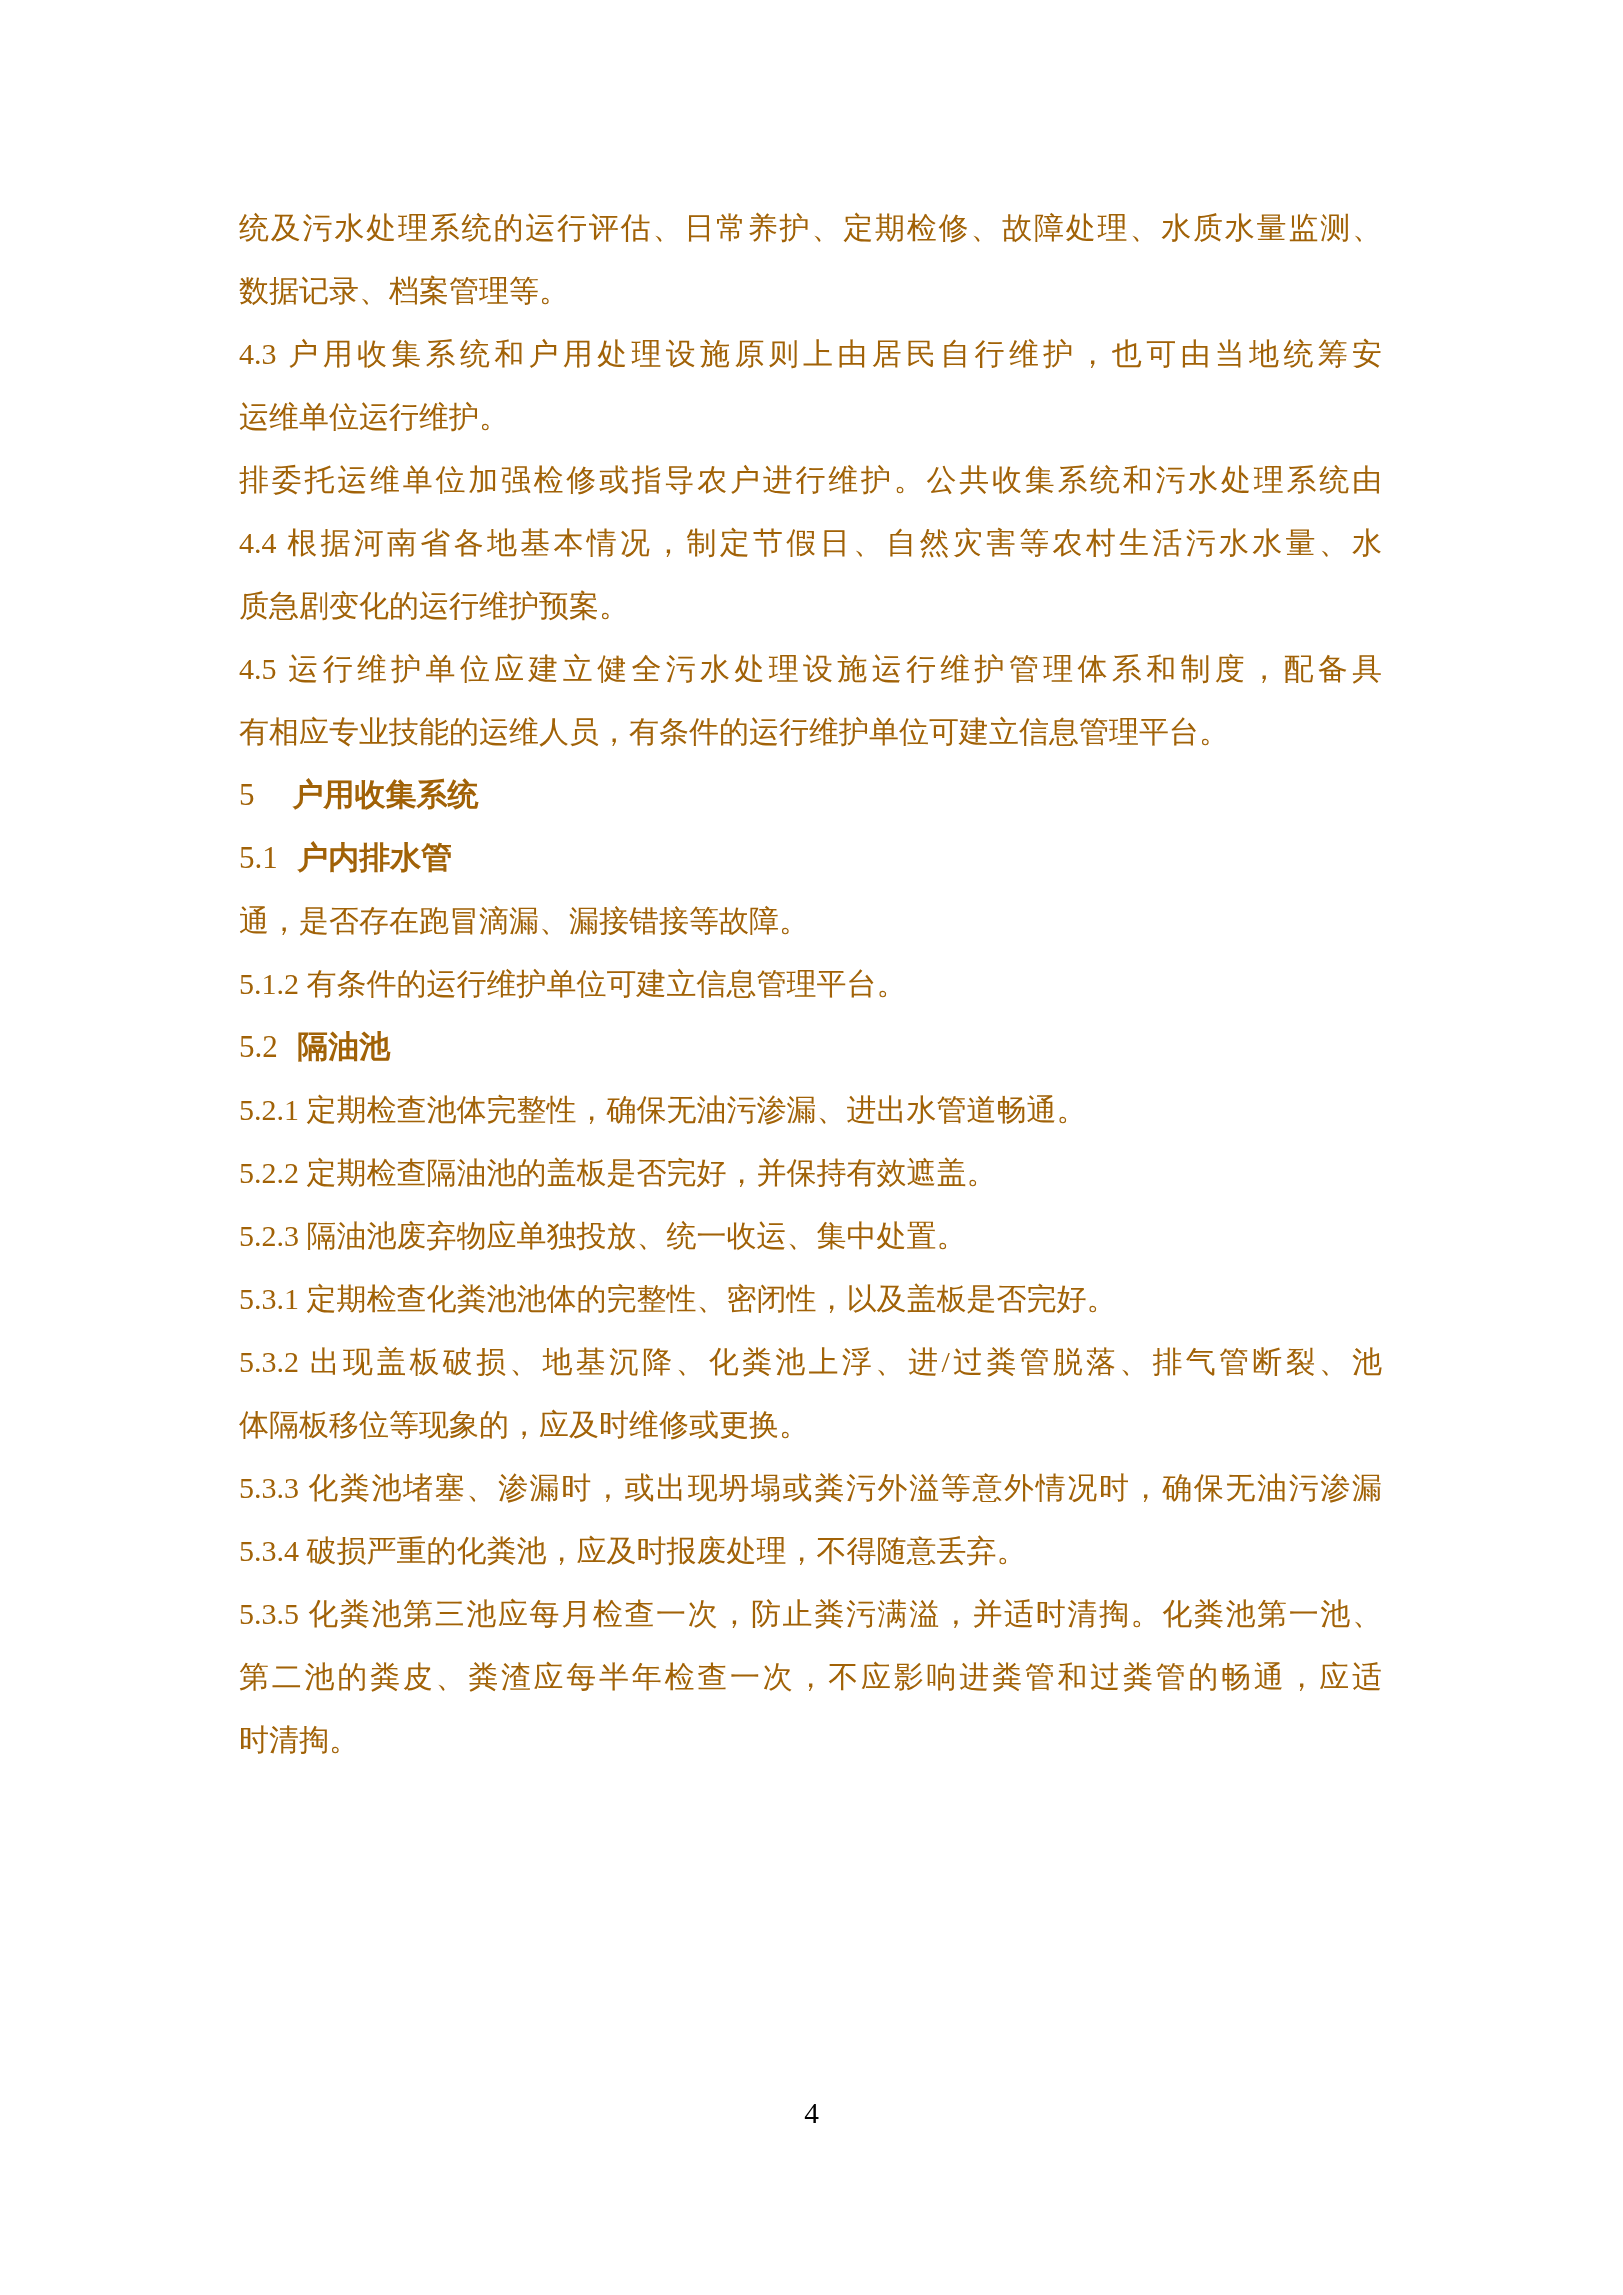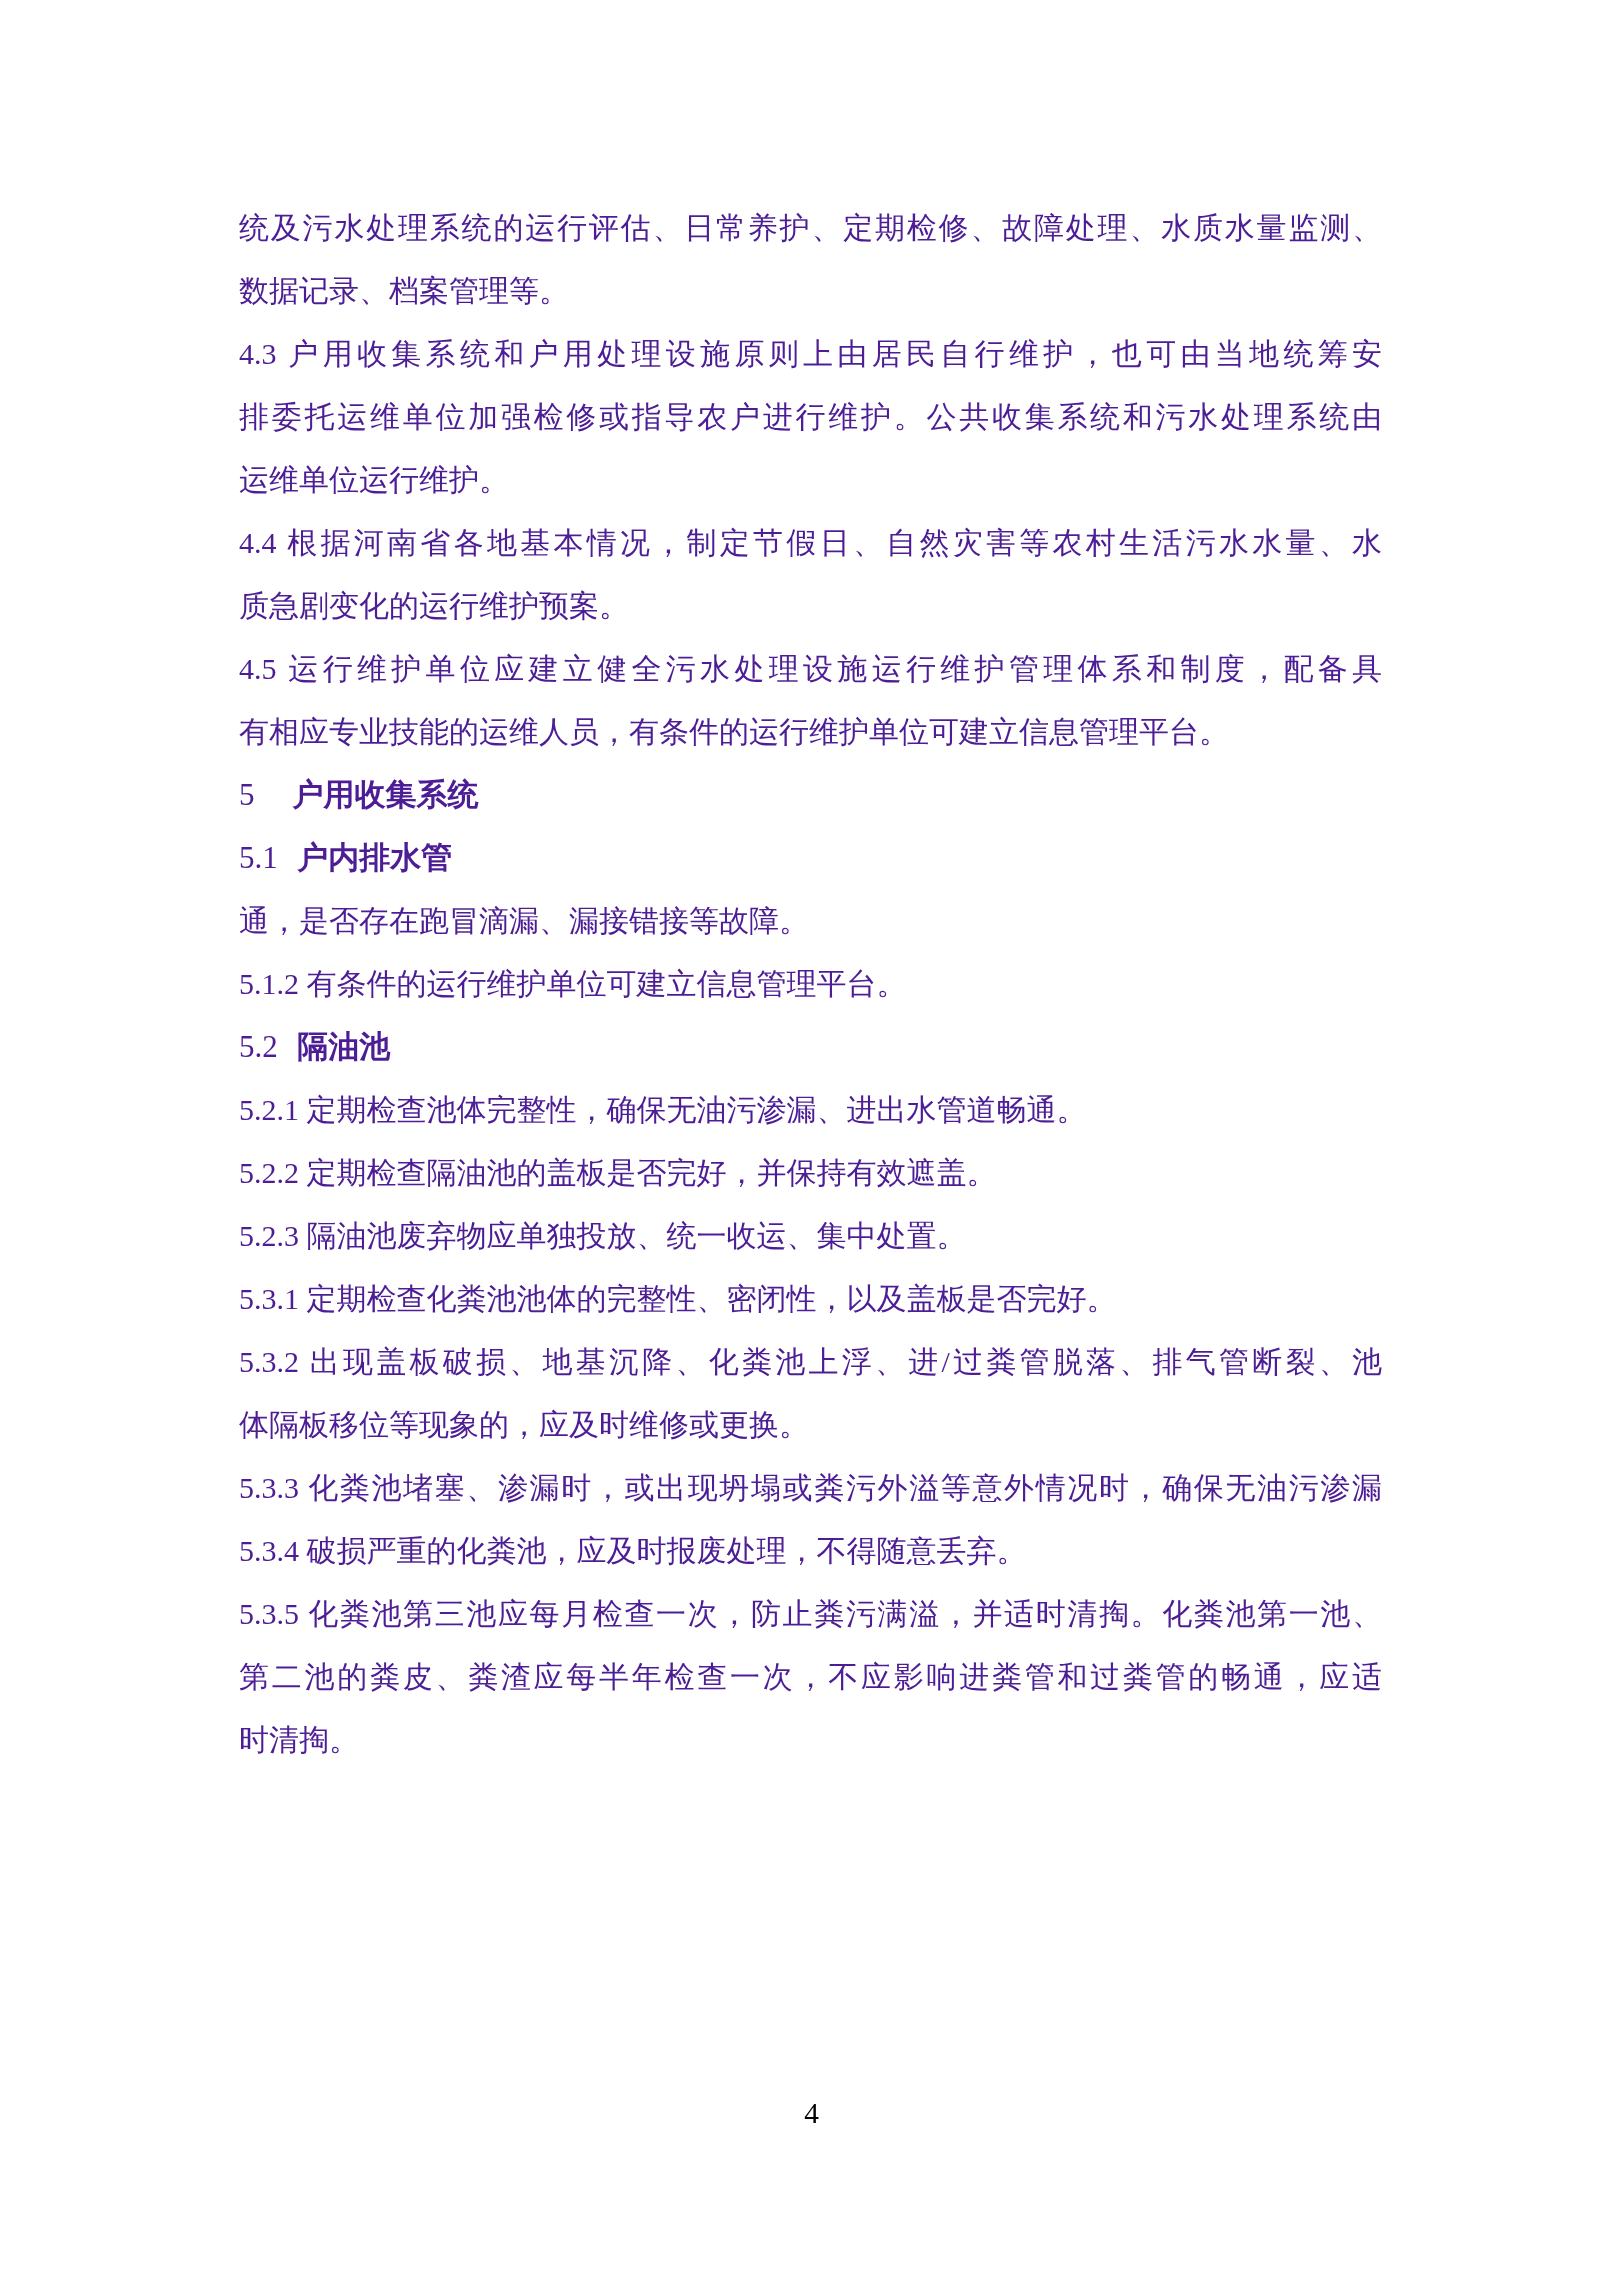--- a/index.html
+++ b/index.html
@@ -19,21 +19,21 @@
     position: absolute;
     left: 239px;
     top: 196px;
     width: 1143px;
   }
   .line {
     height: 63px;
     line-height: 63px;
     font-size: 30px;
     font-family: "Liberation Serif", "DejaVu Serif", serif;
-    color: #4c1d95;
+    color: #a16207;
     text-align: left;
     letter-spacing: 0;
   }
   .line.j {
     text-align: justify;
     text-align-last: justify;
     text-justify: inter-character;
   }
   .line.h1 .num,
   .line.h2 .num {
@@ -63,22 +63,22 @@
   }
 </style>
 </head>
 <body>
 
 <div class="page">
   <div class="text-block">
     <div class="line j">统及污水处理系统的运行评估、日常养护、定期检修、故障处理、水质水量监测、</div>
     <div class="line">数据记录、档案管理等。</div>
     <div class="line j">4.3 户用收集系统和户用处理设施原则上由居民自行维护，也可由当地统筹安</div>
+    <div class="line">运维单位运行维护。</div>
     <div class="line j">排委托运维单位加强检修或指导农户进行维护。公共收集系统和污水处理系统由</div>
-    <div class="line">运维单位运行维护。</div>
     <div class="line j">4.4 根据河南省各地基本情况，制定节假日、自然灾害等农村生活污水水量、水</div>
     <div class="line">质急剧变化的运行维护预案。</div>
     <div class="line j">4.5 运行维护单位应建立健全污水处理设施运行维护管理体系和制度，配备具</div>
     <div class="line">有相应专业技能的运维人员，有条件的运行维护单位可建立信息管理平台。</div>
 
     <div class="line h1">
       <span class="num">5</span><span class="zh">户用收集系统</span>
     </div>
 
     <div class="line h2">

